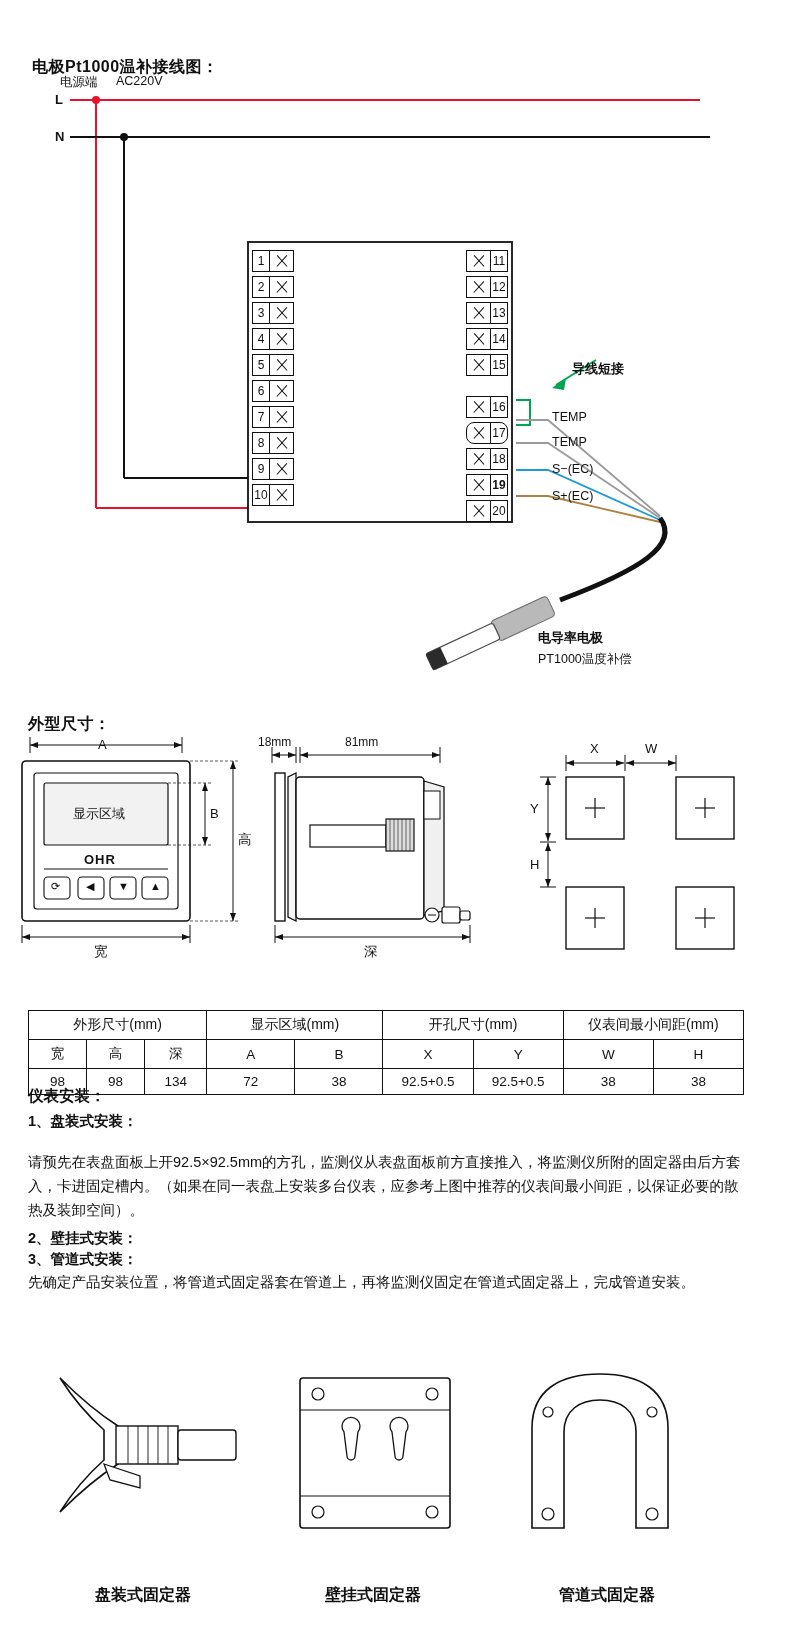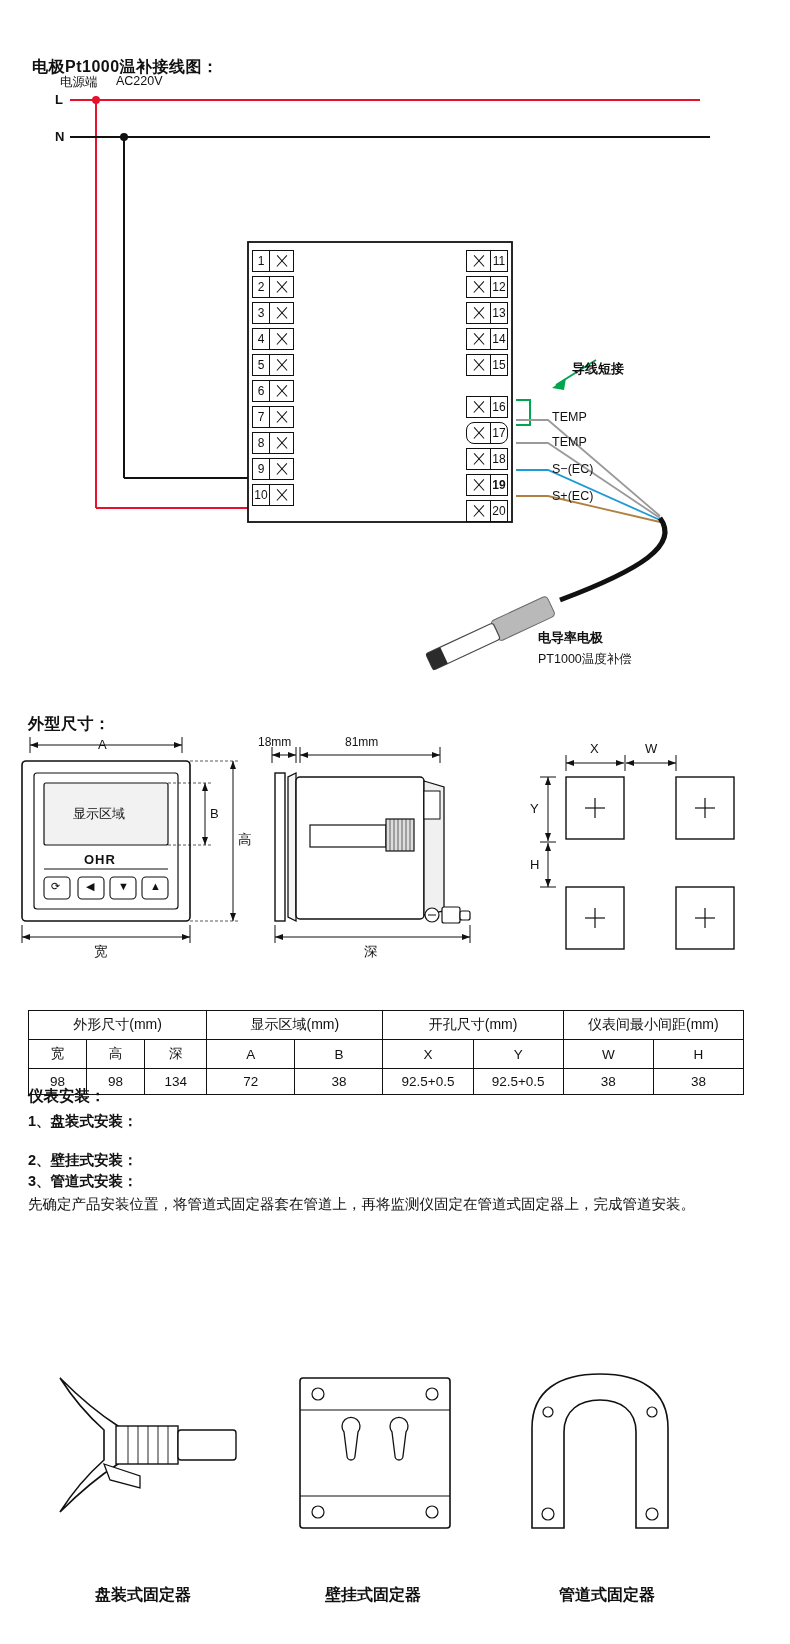--- a/index.html
+++ b/index.html
@@ -408,20 +408,21 @@
         <td>38</td>
       </tr>
     </tbody>
       </table>
   </div>
 
   <div class="abs body-title" style="left:28px; top:1086px;">仪表安装：</div>
 
   <div class="abs" style="left:28px; top:1112px; width:724px;">
     <div class="body-sub" style="margin-bottom:20px;">1、盘装式安装：</div>
+    <div class="body-text" style="margin-bottom:6px;">请预先在表盘面板上开92.5×92.5mm的方孔，监测仪从表盘面板前方直接推入，将监测仪所附的固定器由后方套入，卡进固定槽内。（如果在同一表盘上安装多台仪表，应参考上图中推荐的仪表间最小间距，以保证必要的散热及装卸空间）。</div>
     <div class="body-sub" style="margin-bottom:2px;">2、壁挂式安装：</div>
     <div class="body-sub" style="margin-bottom:2px;">3、管道式安装：</div>
     <div class="body-text">先确定产品安装位置，将管道式固定器套在管道上，再将监测仪固定在管道式固定器上，完成管道安装。</div>
   </div>
 
   <div class="abs" style="left:0; top:1368px; width:790px; height:210px;">
     <svg width="790" height="210" style="position:absolute;left:0;top:0;">
 
       <path d="M 60 10 C 80 30, 96 44, 118 58 L 118 96 C 96 110, 80 124, 60 144
                C 74 122, 86 108, 104 92 L 104 62 C 86 46, 74 32, 60 10 Z" fill="#fff" stroke="#111" stroke-width="1.6"></path>

